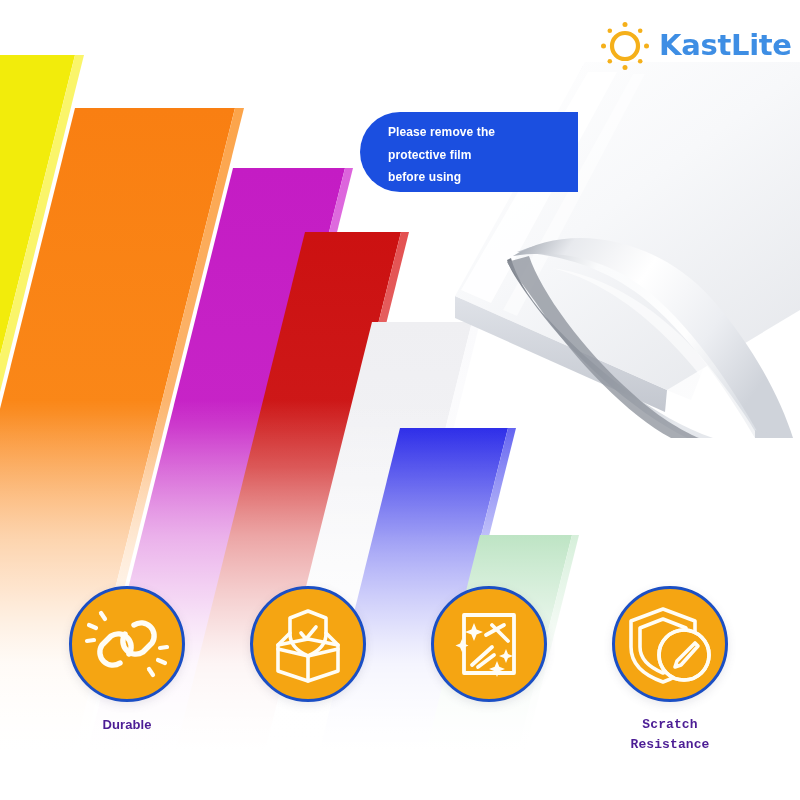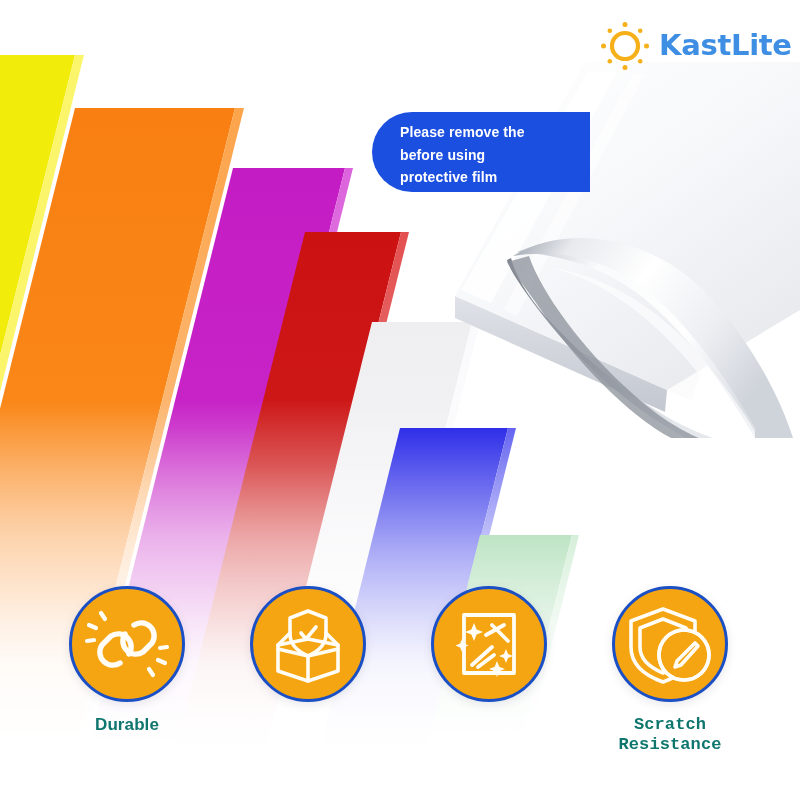--- a/index.html
+++ b/index.html
@@ -22,26 +22,26 @@
     position:absolute;left:0;top:400px;width:800px;height:400px;
     background:linear-gradient(to bottom, rgba(255,255,255,0) 0%, rgba(255,255,255,0.55) 34%, rgba(255,255,255,0.92) 66%, #fff 88%);
     pointer-events:none;
   }
 
   
   .clearwrap{position:absolute;left:455px;top:60px;width:345px;height:380px;}
 
   
   .callout{
-    position:absolute;left:372px;top:112px;width:218px;height:80px;
+    position:absolute;left:360px;top:112px;width:218px;height:80px;
     background:#1B4FE0;
     border-radius:40px 0 0 40px;
     box-sizing:border-box;
     padding:9px 0 0 28px;
-    color:#fff;font-weight:bold;font-size:14px;line-height:22.5px;
+    color:#fff;font-weight:bold;font-size:12px;line-height:22.5px;
     letter-spacing:.1px;
     -webkit-clip-path:polygon(0 0,100% 0,100% 100%,0 100%);
   }
   .callout .ln{display:block;white-space:nowrap;}
 
   
   .logo{position:absolute;left:597px;top:18px;width:185px;height:52px;}
   .logo .mark{position:absolute;left:0;top:0;width:56px;height:56px;}
   .logo .word{
     position:absolute;left:62px;top:10px;
@@ -56,21 +56,21 @@
     position:relative;width:116px;height:116px;margin:0 auto;
     border-radius:50%;
     background:#F5A512;
     border:3px solid #1B4FC4;
     box-sizing:border-box;
     box-shadow:0 3px 10px rgba(80,80,110,.13);
   }
   .feat .circle svg{position:absolute;left:0;top:0;width:100%;height:100%;}
   .feat .lbl{
     margin-top:13px;
-    color:#0f766e;font-weight:bold;font-size:17px;line-height:20px;
+    color:#4c1d95;font-weight:bold;font-size:13px;line-height:20px;
     letter-spacing:.1px;
   }
 </style>
 </head>
 <body>
 
 <div id="stage">
 
   <div class="sheets">
 
@@ -161,22 +161,22 @@
       <path d="M58 196 C112 162 200 176 256 238 C300 288 326 340 338 378 L306 378 C274 322 234 262 186 226 C142 194 94 190 58 196 Z" fill="url(#gFilmA)"></path>
       <path d="M56 198 C60 214 72 236 92 258 C140 310 200 358 258 378 L232 378 C176 350 118 296 82 248 C64 224 54 208 52 200 Z" fill="url(#gDark)" opacity=".9"></path>
       <path d="M96 208 C150 214 210 252 252 304 C276 334 294 360 304 378 L288 378 C266 340 232 294 192 260 C160 232 124 214 96 208 Z" fill="#ffffff" opacity=".6"></path>
       <path d="M52 202 L74 196 C86 232 128 290 178 334 C206 360 234 374 244 378 L216 378 C174 356 120 300 86 250 C68 224 56 210 52 202 Z" fill="#8b9099" opacity=".75"></path>
       <path d="M300 370 C312 374 326 376 338 378 L300 378 Z" fill="#cfd3da"></path>
     </svg>
   </div>
 
   <div class="callout">
     <span class="ln">Please remove the</span>
+    <span class="ln">protective film</span>
     <span class="ln">before using</span>
-    <span class="ln">protective film</span>
   </div>
 
   <div class="logo">
     <div class="mark">
       <svg viewBox="0 0 56 56" width="56" height="56">
         <circle cx="28" cy="28" r="13" fill="none" stroke="#F5B01A" stroke-width="4.2"></circle>
         <g fill="#F5B01A">
           <circle cx="28" cy="6.5" r="2.5"></circle>
           <circle cx="28" cy="49.5" r="2.5"></circle>
           <circle cx="6.5" cy="28" r="2.5"></circle>

